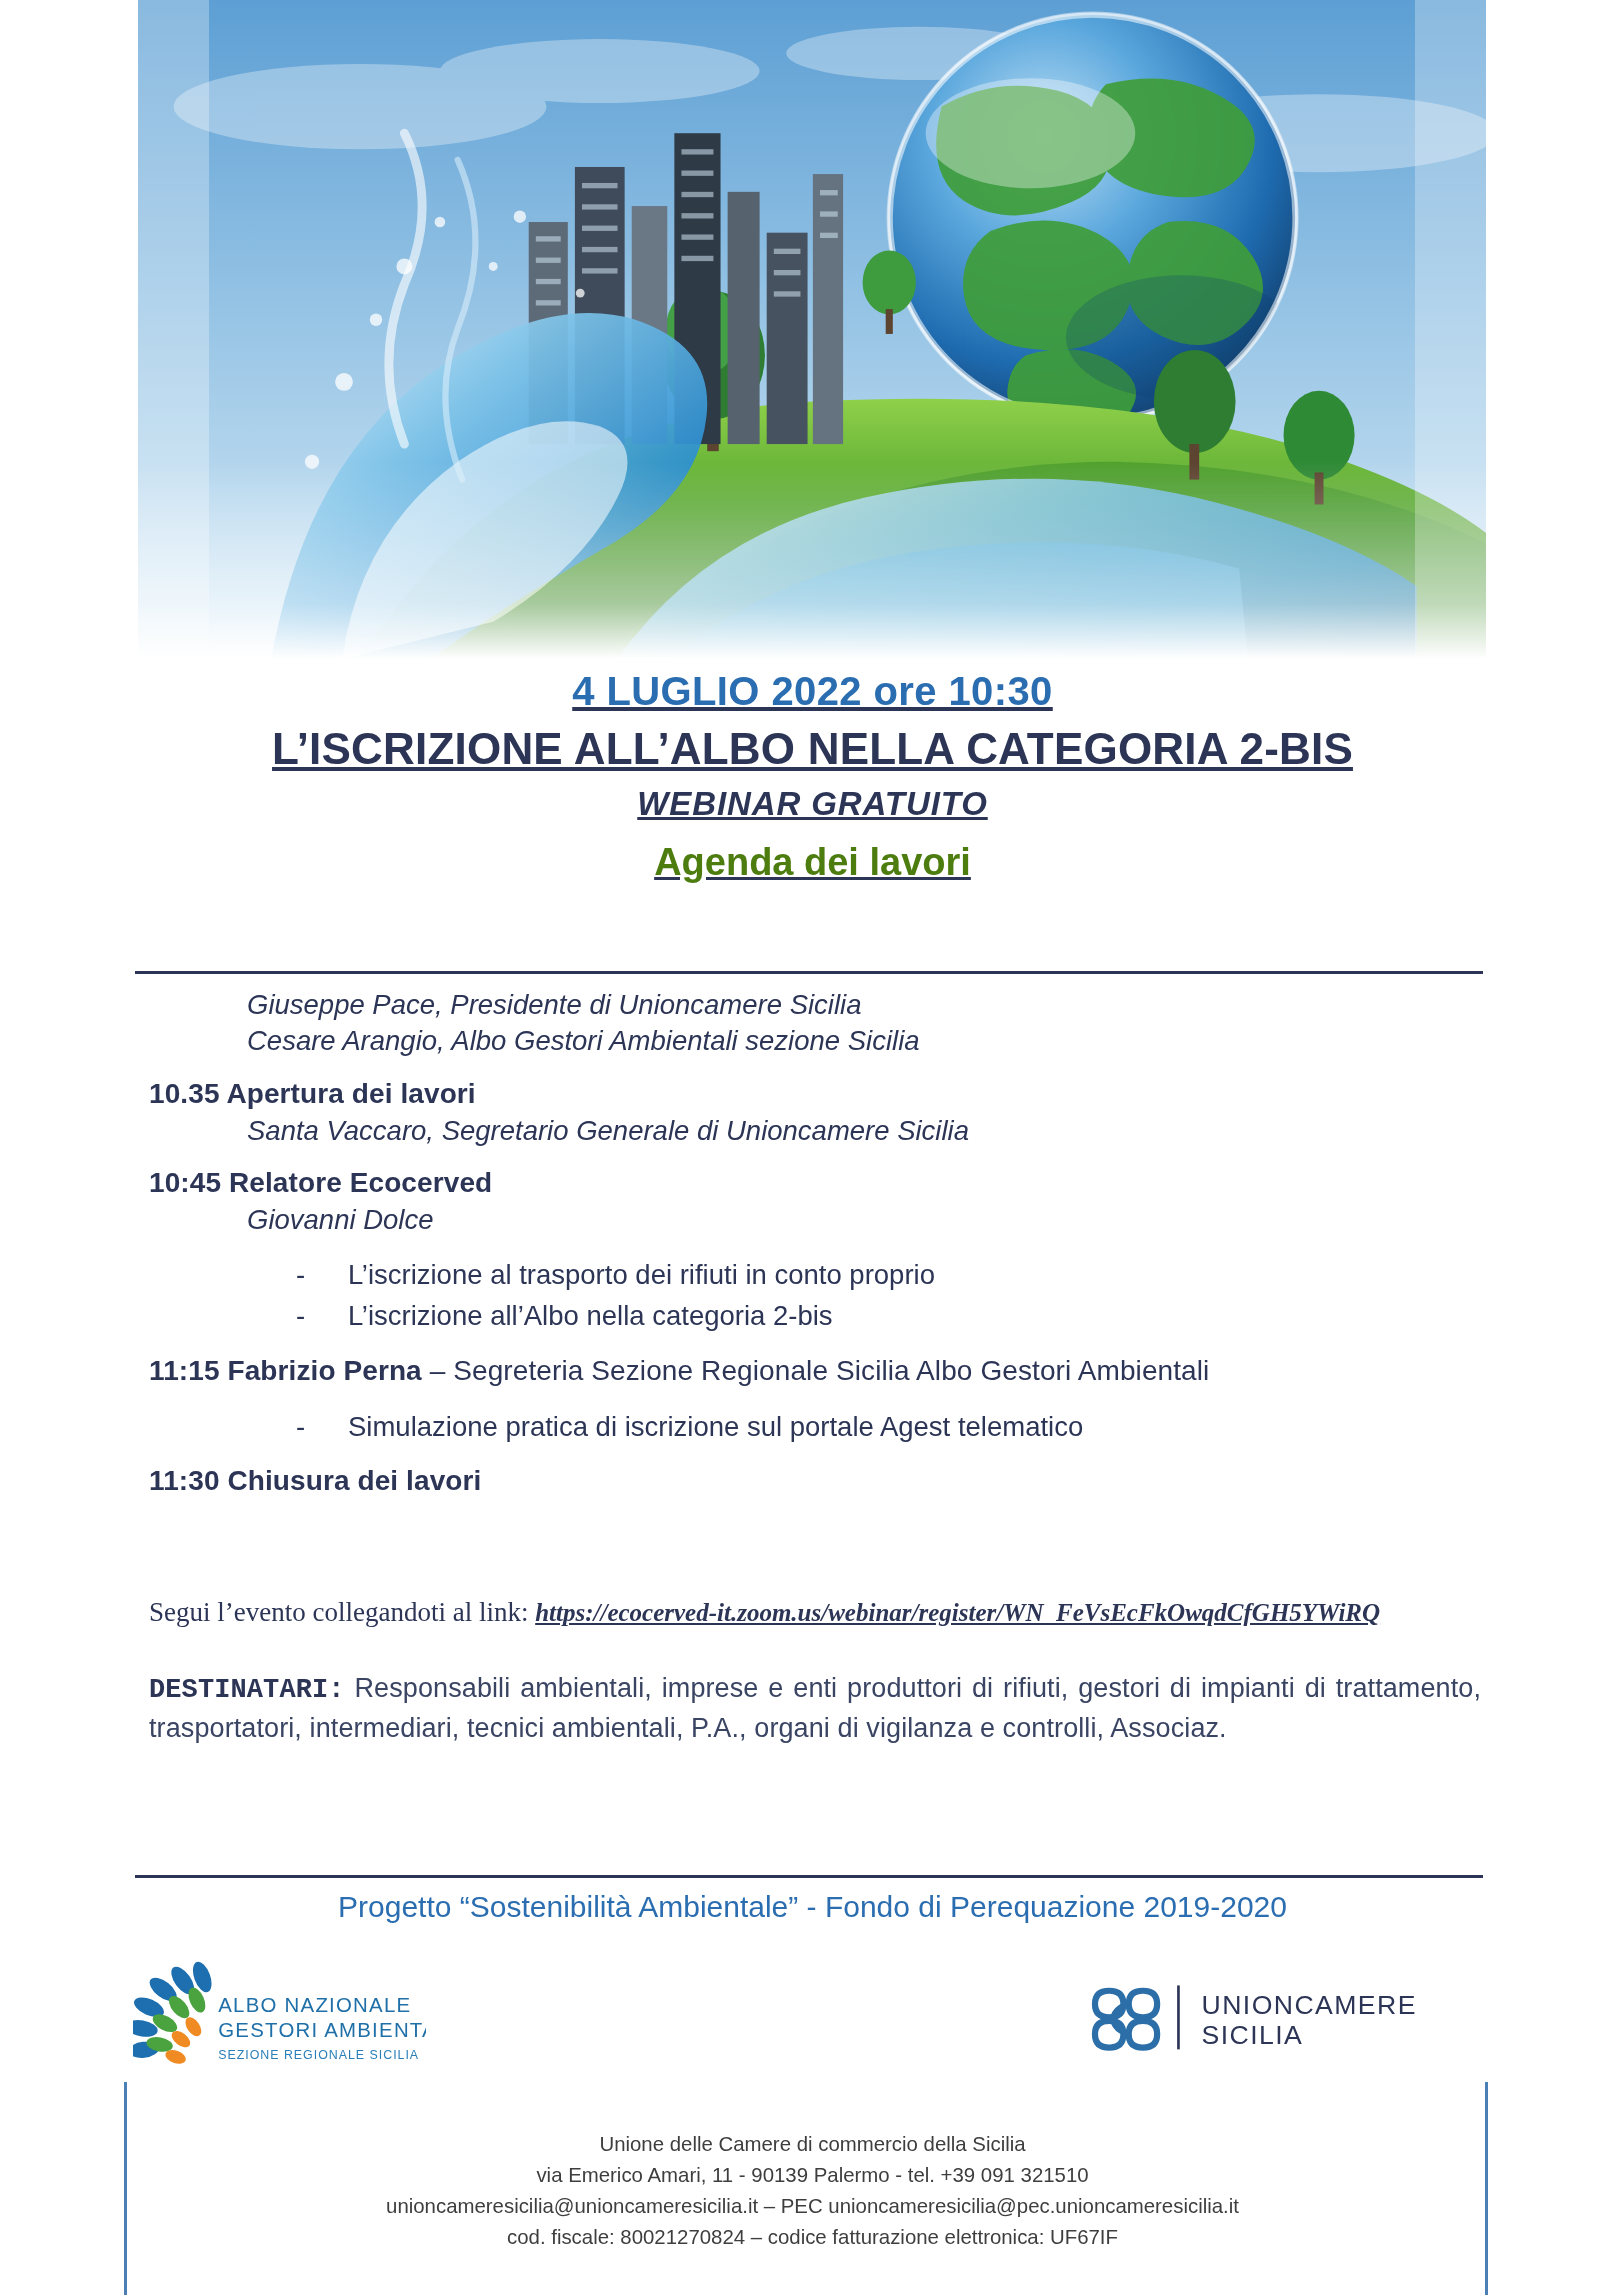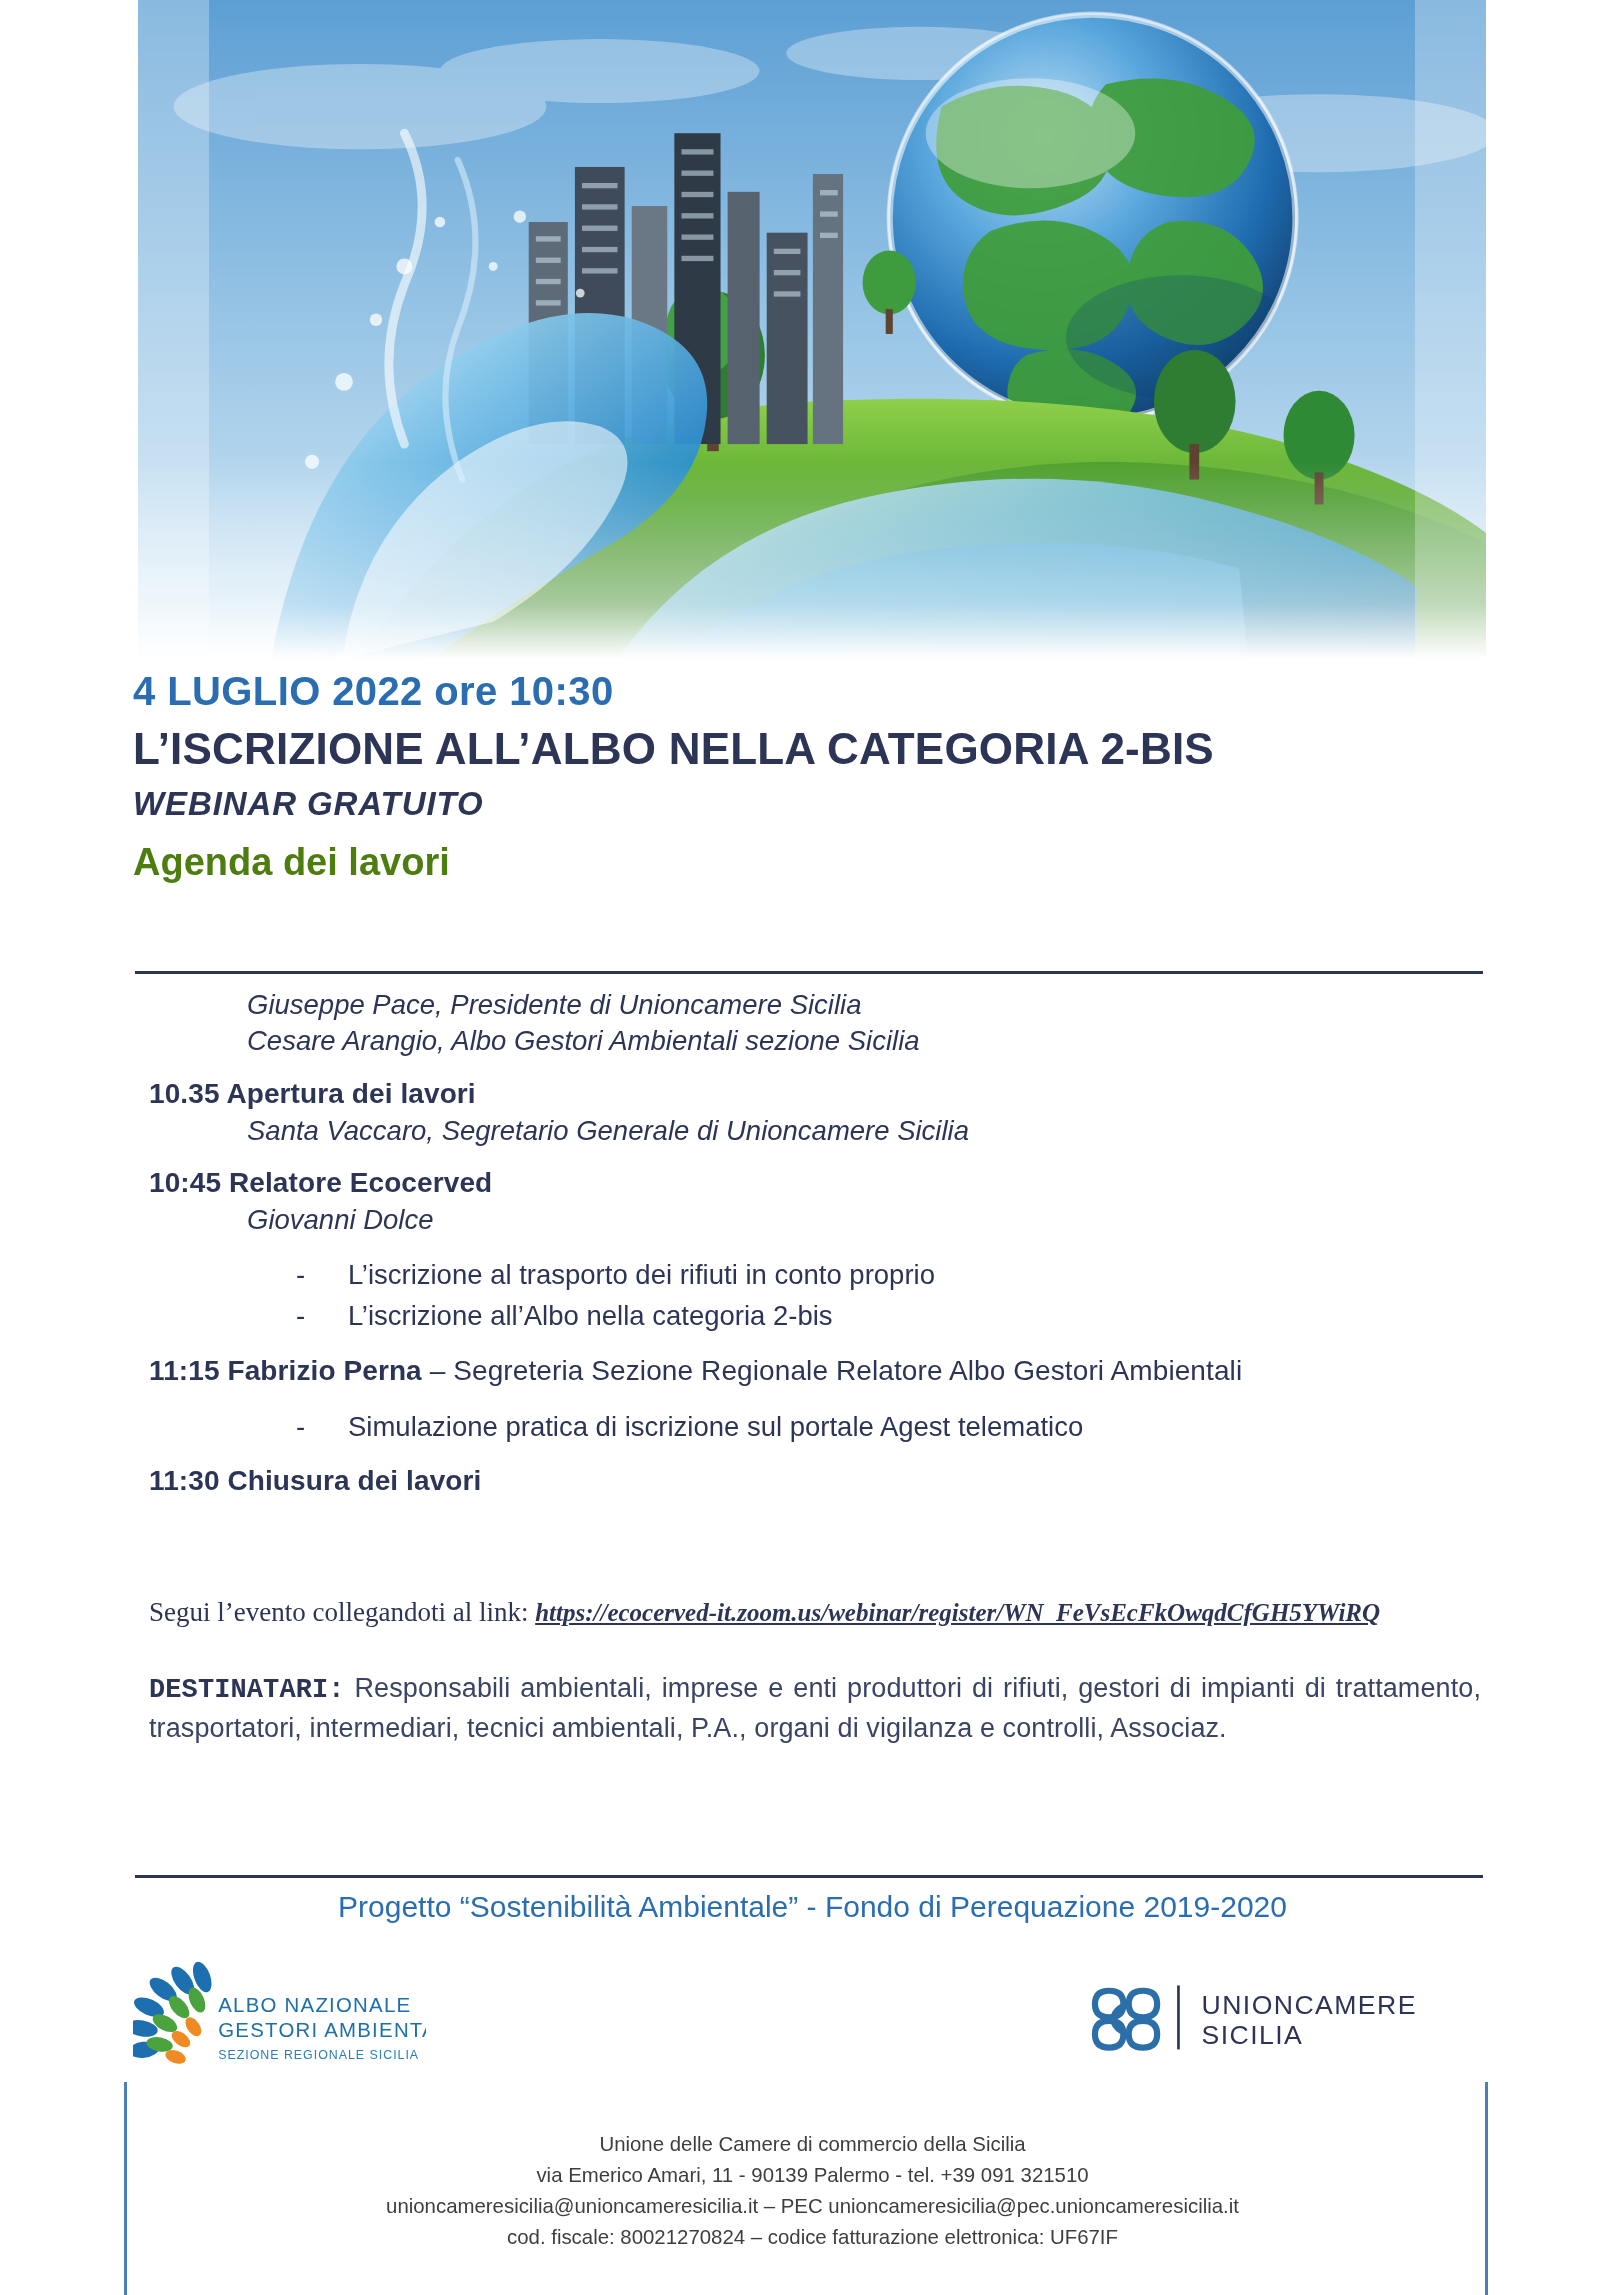--- a/index.html
+++ b/index.html
@@ -41,20 +41,22 @@
     overflow: hidden;
   }
   .hero svg { display: block; width: 100%; height: 100%; }
 
   
   .title-block {
     position: absolute;
     left: 133px;
     top: 668px;
     width: 1359px;
+    text-align: center;
+    text-decoration: underline;
   }
   .t-date {
     font-size: 40px;
     font-weight: 700;
     color: #2a6db0;
     letter-spacing: 0.4px;
     line-height: 1.15;
     font-stretch: condensed;
   }
   .t-main {
@@ -399,21 +401,21 @@
         <div class="ag-bullet">
           <span class="dash">-</span>
           <span>L’iscrizione all’Albo nella categoria 2-bis</span>
         </div>
       </div>
     </div>
 
     <div class="ag-item">
       <div class="ag-head">
         <span>11:15 </span>
-        <span>Fabrizio Perna</span><span class="normal"> – Segreteria Sezione Regionale Relatore Albo Gestori Ambientali</span>
+        <span>Fabrizio Perna</span><span class="normal"> – Segreteria Sezione Regionale Sicilia Albo Gestori Ambientali</span>
       </div>
       <div class="ag-bullets">
         <div class="ag-bullet">
           <span class="dash">-</span>
           <span>Simulazione pratica di iscrizione sul portale Agest telematico</span>
         </div>
       </div>
     </div>
 
     <div class="ag-item">

